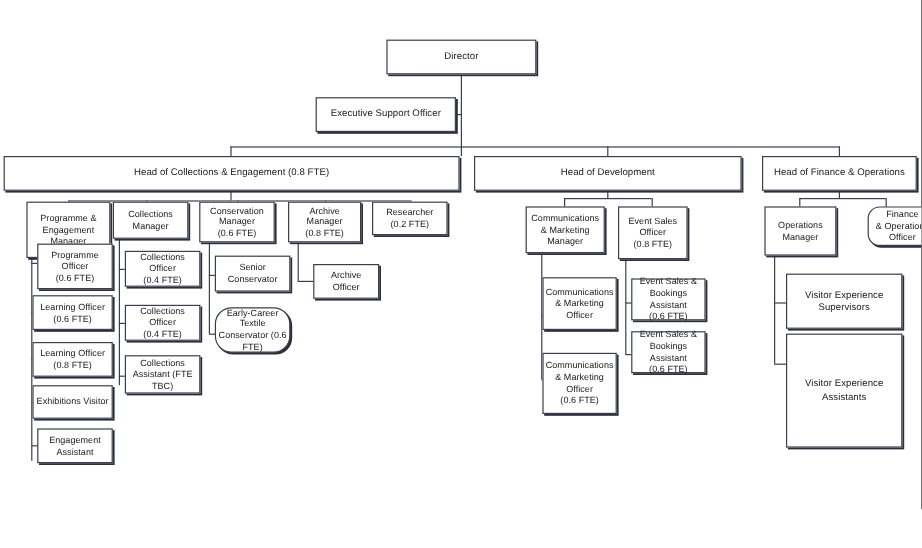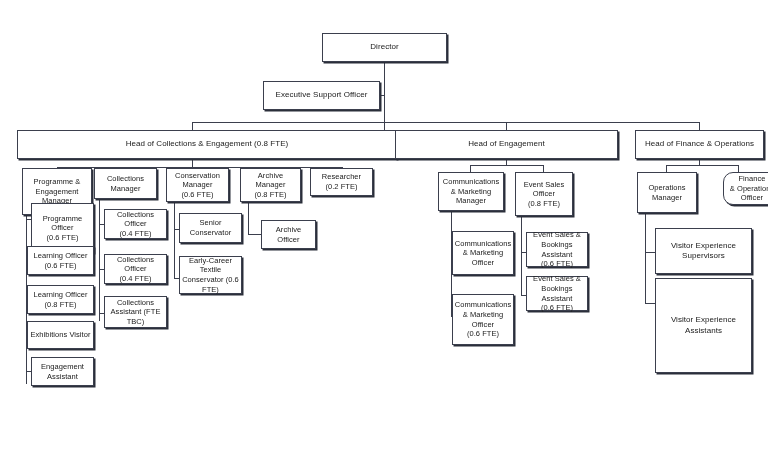--- a/index.html
+++ b/index.html
@@ -103,23 +103,23 @@
   <div class="conn v" style="left:738px; top:165px; height:8px;"></div>
 
   <div class="conn v" style="left:645px; top:213px; height:90px;"></div>
   <div class="conn h" style="left:645px; top:252px; width:10px;"></div>
   <div class="conn h" style="left:645px; top:303px; width:10px;"></div>
 
   <div class="node lvl0" style="left:322px; top:33px; width:125px; height:29px;">Director</div>
 
   <div class="node lvl0" style="left:263px; top:81px; width:117px; height:29px;">Executive Support Officer</div>
 
-  <div class="node lvl1" style="left:3px; top:130px; width:380px; height:29px;margin-left:14px;">Head of Collections &amp; Engagement (0.8 FTE)</div>
-
-  <div class="node lvl1" style="left:395px; top:130px; width:223px; height:29px;">Head of Engagement</div>
+  <div class="node lvl1" style="left:3px; top:130px; width:380px; height:29px;">Head of Collections &amp; Engagement (0.8 FTE)</div>
+
+  <div class="node lvl1" style="left:395px; top:130px; width:223px; height:29px;">Head of Development</div>
 
   <div class="node lvl1" style="left:635px; top:130px; width:129px; height:29px;">Head of Finance &amp; Operations</div>
 
   <div class="node" style="left:22px; top:168px; width:70px; height:47px;">Programme &amp;
 Engagement
 Manager</div>
 
   <div class="node" style="left:94px; top:168px; width:63px; height:31px;">Collections
 Manager</div>
 
@@ -127,21 +127,21 @@
 Manager
 (0.6 FTE)</div>
 
   <div class="node" style="left:240px; top:168px; width:61px; height:34px;">Archive
 Manager
 (0.8 FTE)</div>
 
   <div class="node" style="left:310px; top:168px; width:63px; height:28px;">Researcher
 (0.2 FTE)</div>
 
-  <div class="node" style="left:31px; top:203px; width:63px; height:50px;">Programme
+  <div class="node" style="left:31px; top:203px; width:63px; height:38px;">Programme
 Officer
 (0.6 FTE)</div>
 
   <div class="node" style="left:27px; top:246px; width:67px; height:29px;">Learning Officer
 (0.6 FTE)</div>
 
   <div class="node" style="left:27px; top:285px; width:67px; height:29px;">Learning Officer
 (0.8 FTE)</div>
 
   <div class="node" style="left:27px; top:321px; width:67px; height:28px;">Exhibitions Visitor</div>
@@ -155,21 +155,21 @@
   <div class="node" style="left:104px; top:254px; width:63px; height:30px;">Collections Officer
 (0.4 FTE)</div>
 
   <div class="node" style="left:104px; top:296px; width:63px; height:32px;">Collections
 Assistant (FTE
 TBC)</div>
 
   <div class="node" style="left:179px; top:213px; width:63px; height:30px;">Senior
 Conservator</div>
 
-  <div class="node" style="left:179px; top:256px; width:63px; height:38px;">Early-Career
+  <div class="node" style="left:179px; top:256px; width:63px; height:38px;border-radius:14px;">Early-Career
 Textile
 Conservator (0.6
 FTE)</div>
 
   <div class="node" style="left:261px; top:220px; width:55px; height:29px;">Archive
 Officer</div>
 
   <div class="node" style="left:438px; top:172px; width:66px; height:39px;">Communications
 &amp; Marketing
 Manager</div>

